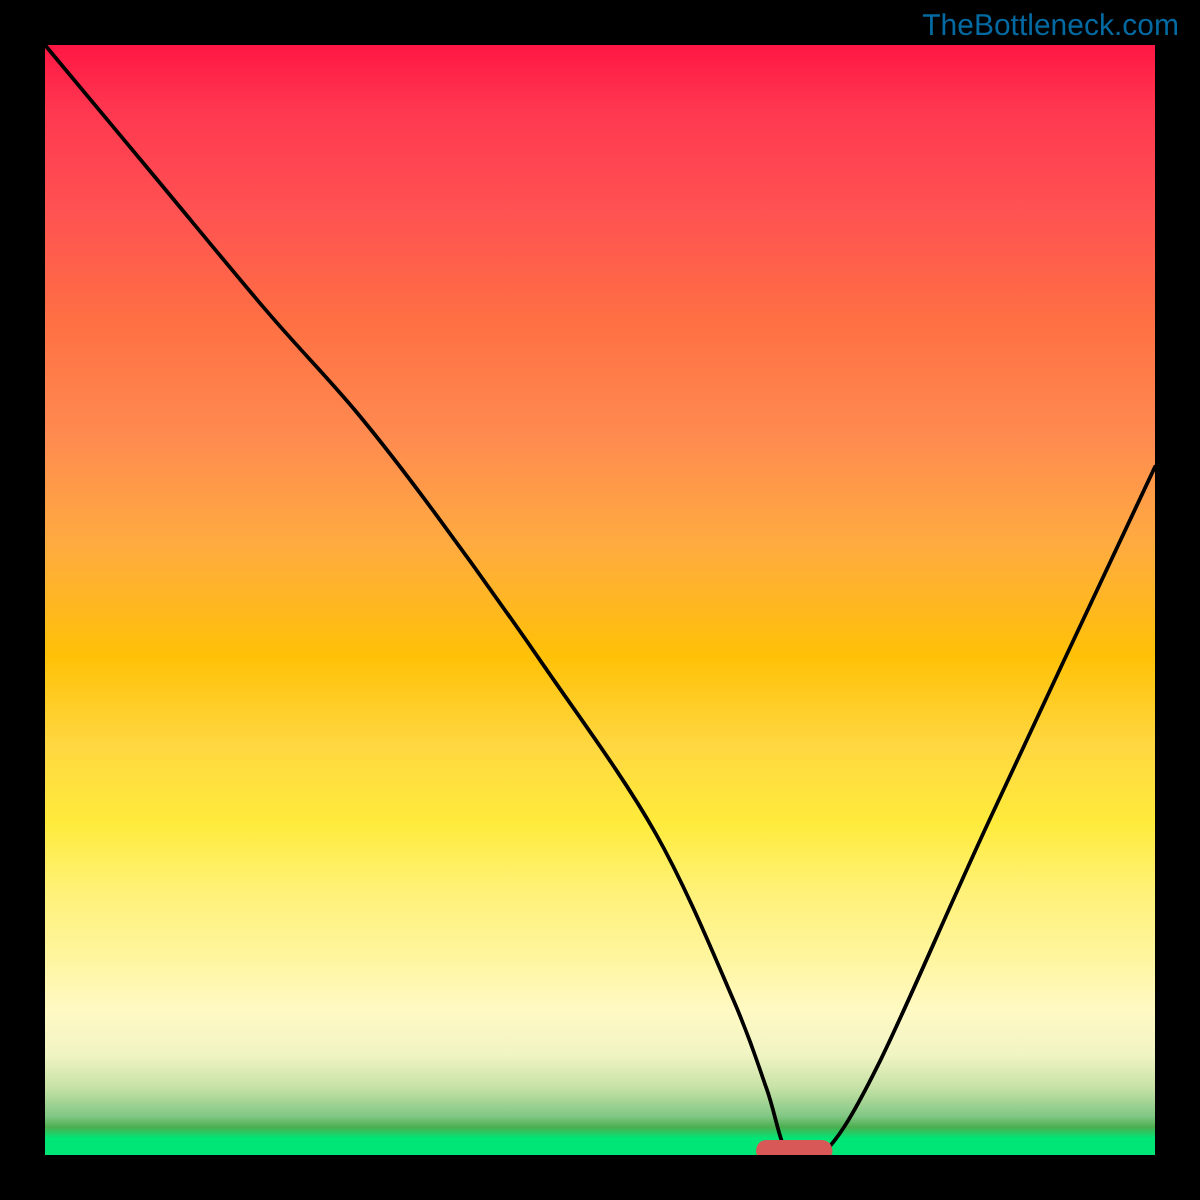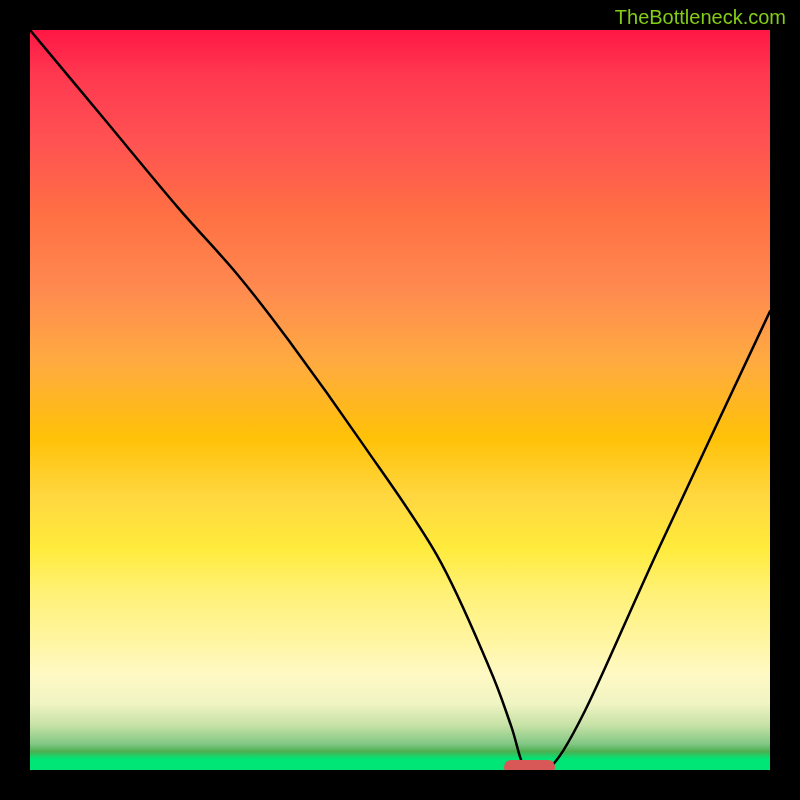--- a/index.html
+++ b/index.html
@@ -11,21 +11,21 @@
       width: 800px;
       height: 800px;
       background: #000;
       position: relative;
       overflow: hidden;
     }
     .watermark {
       position: absolute;
       top: 6px;
       right: 14px;
-      color: #84cc16;
+      color: #0369a1;
       font-family: Arial, sans-serif;
       font-size: 20px;
       font-weight: 500;
       z-index: 10;
     }
     .chart-area {
       position: absolute;
       top: 30px;
       left: 30px;
       width: 740px;

